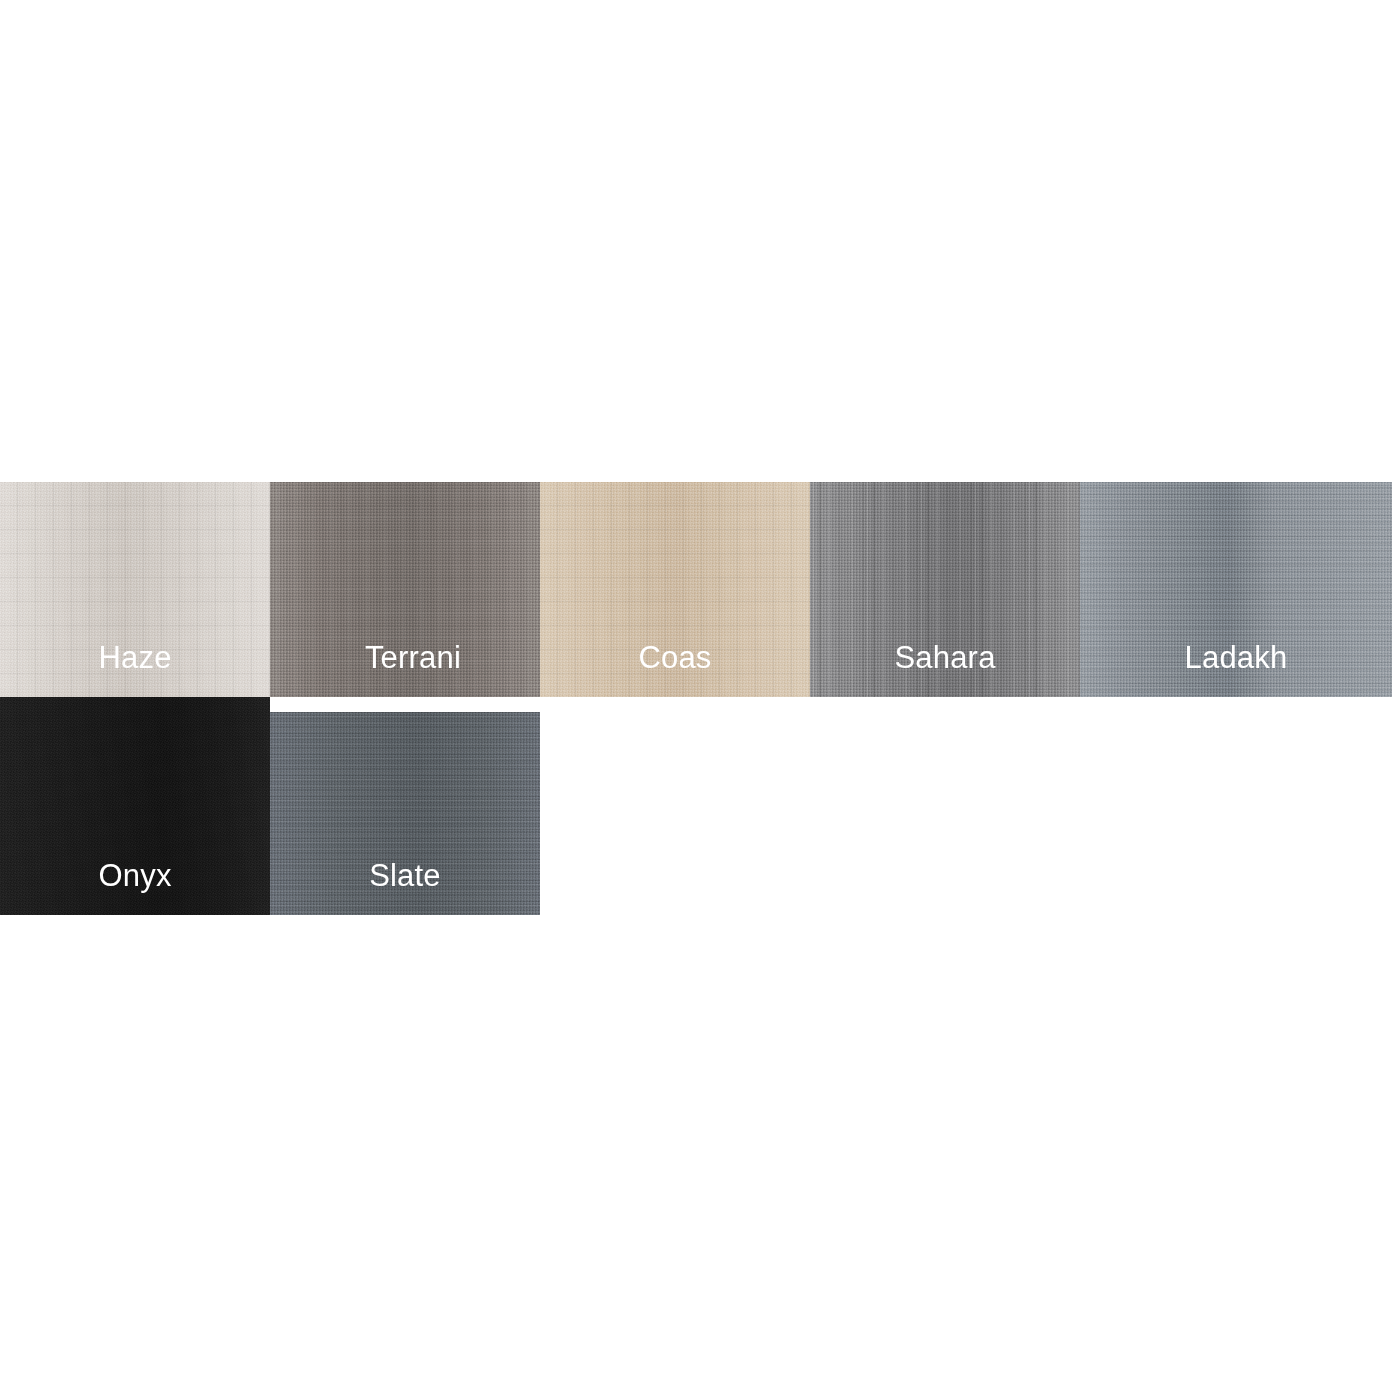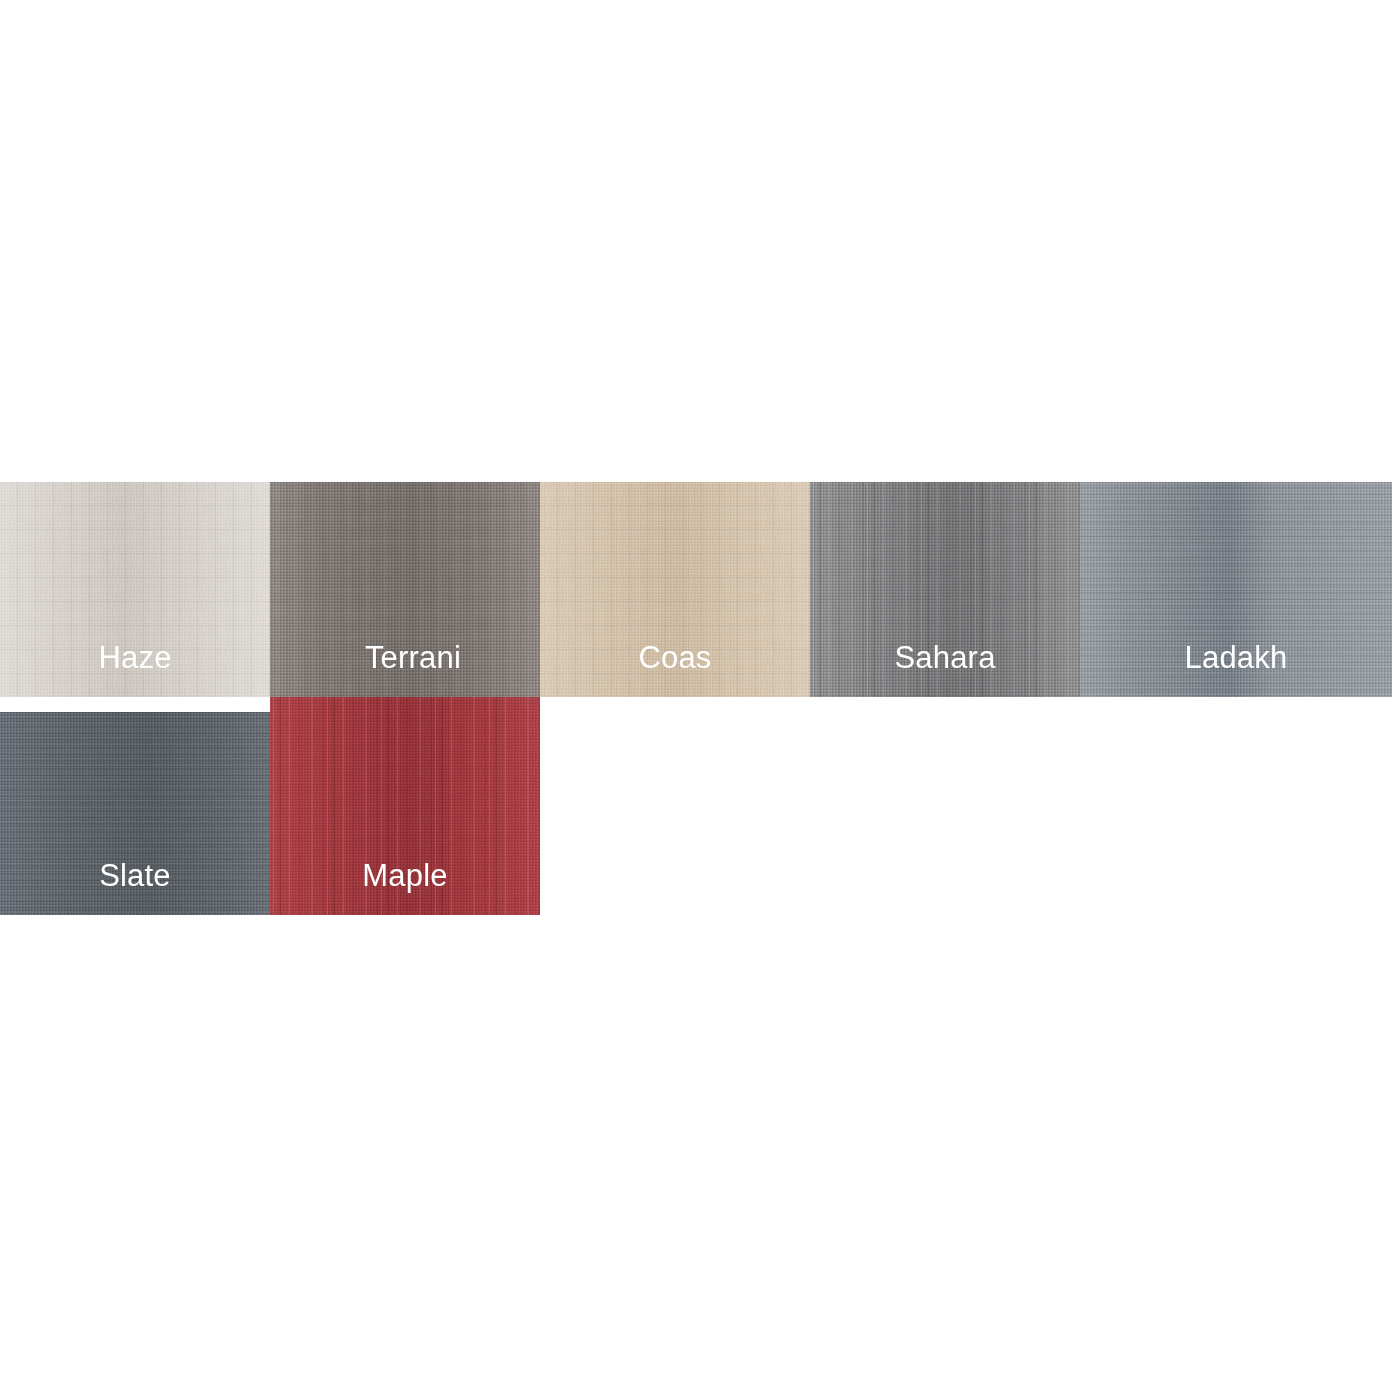--- a/index.html
+++ b/index.html
@@ -214,33 +214,32 @@
     </div>
 
     <div class="swatch" style="background-color: #0369a1;">
       <div class="bands" style="background: linear-gradient(90deg, rgb(154, 156, 161) 0%, rgb(142, 144, 149) 12%, rgb(119, 121, 126) 48%, rgb(142, 144, 149) 62%, rgb(154, 156, 161) 100%); opacity: 0.95;"></div>
       <div class="weave plain"></div>
       <div class="weave weft"></div>
       <div class="grain"></div>
       <span class="swatch-label">Ladakh</span>
     </div>
 
+    <div class="swatch" style="background-color: rgb(22, 22, 22);">
+      <div class="bands" style="background: linear-gradient(90deg, rgb(28, 28, 28) 0%, rgb(22, 22, 22) 30%, rgb(16, 16, 16) 60%, rgb(22, 22, 22) 85%, rgb(28, 28, 28) 100%); opacity: 0.95;"></div>
+      <div class="weave plain"></div>
+      <div class="grain"></div>
+      <span class="swatch-label">Onyx</span>
+    </div>
 
     <div class="swatch" style="background-color: rgb(88, 94, 99); margin-top: 15px;">
       <div class="bands" style="background: linear-gradient(90deg, rgb(98, 104, 112) 0%, rgb(88, 94, 99) 25%, rgb(80, 86, 91) 55%, rgb(88, 94, 99) 80%, rgb(98, 104, 112) 100%); opacity: 0.95;"></div>
       <div class="weave plain"></div>
       <div class="weave weft"></div>
       <div class="grain"></div>
       <span class="swatch-label">Slate</span>
     </div>
 
-    <div class="swatch" style="background-color: rgb(157, 52, 58);">
-      <div class="bands" style="background: linear-gradient(90deg, rgb(169, 60, 67) 0%, rgb(157, 52, 58) 24%, rgb(142, 45, 51) 52%, rgb(157, 52, 58) 76%, rgb(169, 60, 67) 100%); opacity: 0.95;"></div>
-      <div class="weave plain"></div>
-      <div class="weave streak"></div>
-      <div class="grain"></div>
-      <span class="swatch-label">Maple</span>
-    </div>
 
 
 
   </div>
 </div>
 
 </body></html>

